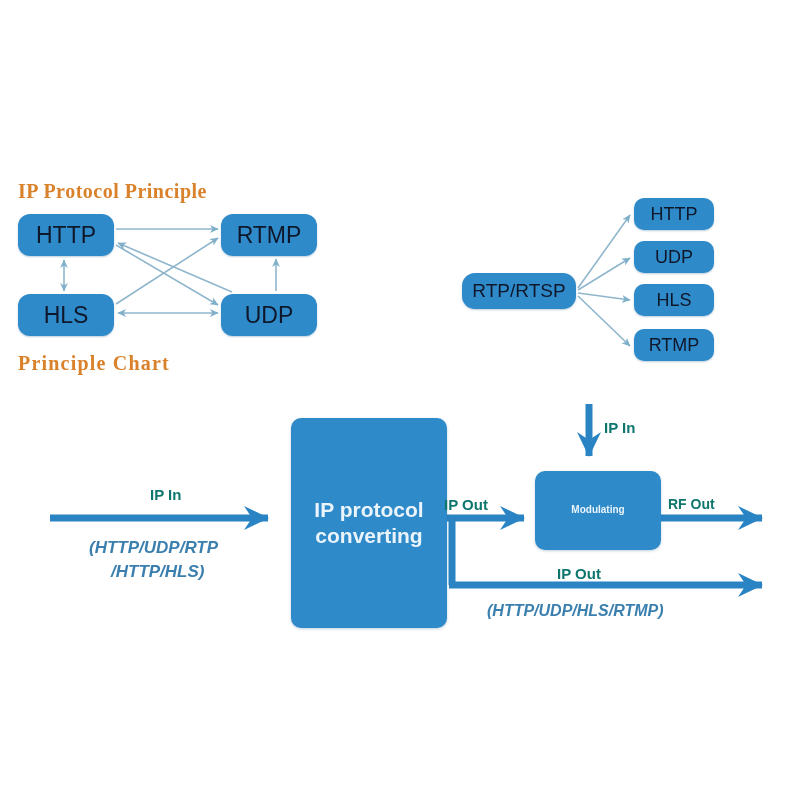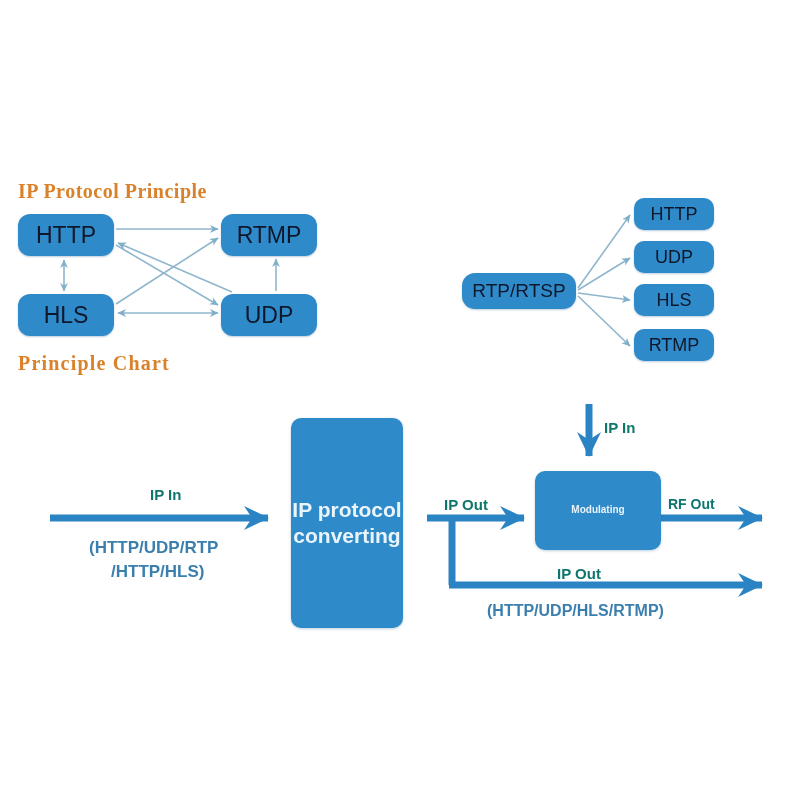--- a/index.html
+++ b/index.html
@@ -79,21 +79,21 @@
     color: #eaf4fb;
     font-weight: bold;
     border-radius: 10px;
     line-height: 1.25;
     box-shadow: 0 1px 3px rgba(30,90,140,0.28);
     user-select: none;
   }
   #block-converter {
     left: 291px;
     top: 418px;
-    width: 112px;
+    width: 156px;
     height: 210px;
     font-size: 21px;
   }
   #block-modulator {
     left: 535px;
     top: 471px;
     width: 126px;
     height: 79px;
     font-size: 10px;
   }
@@ -101,20 +101,21 @@
   .flowlabel {
     position: absolute;
     color: #0f766e;
     font-weight: bold;
     font-family: "Liberation Sans", sans-serif;
     white-space: nowrap;
     user-select: none;
   }
   .flowlabel.dim {
     color: #3a7fae;
+    font-style: italic;
   }
   #lbl-ip-in-left   { left: 150px; top: 486px; font-size: 15px; }
   #lbl-proto-in-1   { left: 89px;  top: 538px; font-size: 17px; }
   #lbl-proto-in-2   { left: 111px; top: 562px; font-size: 17px; }
   #lbl-ip-in-top    { left: 604px; top: 419px; font-size: 15px; }
   #lbl-ip-out-mid   { left: 444px; top: 496px; font-size: 15px; }
   #lbl-rf-out       { left: 668px; top: 496px; font-size: 14px; }
   #lbl-ip-out-bot   { left: 557px; top: 565px; font-size: 15px; }
   #lbl-proto-out    { left: 487px; top: 602px; font-size: 16px; }
 </style>

